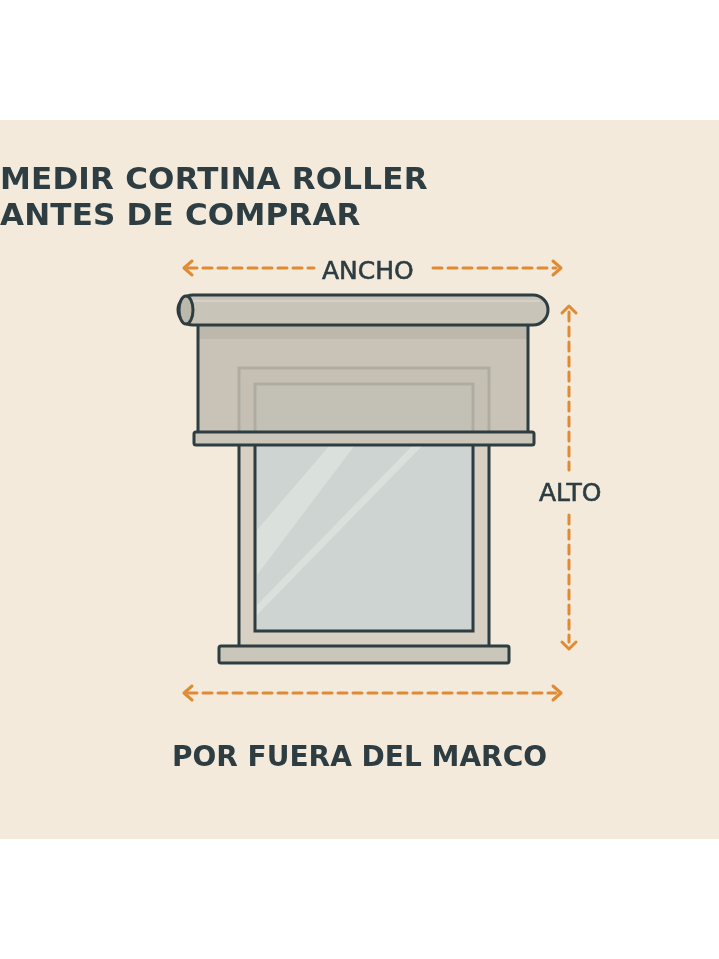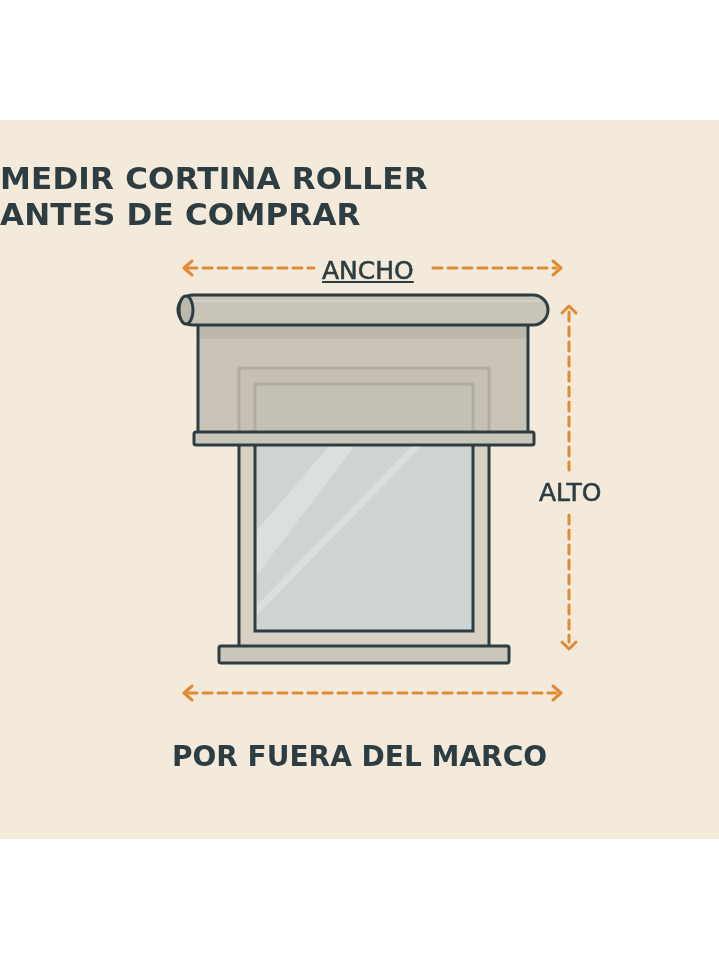--- a/index.html
+++ b/index.html
@@ -41,21 +41,20 @@
       color: #2d3d42;
       font-weight: bold;
       font-size: 24px;
       line-height: 28px;
     }
     .label.ancho {
       left: 322px;
       top: 257px;
       font-size: 25px;
       font-weight: normal;
-      text-decoration: underline;
       -webkit-text-stroke: 0.6px #2d3d42;
     }
     .label.alto {
       left: 539px;
       top: 479px;
       font-size: 25px;
       font-weight: normal;
       text-align: right;
       -webkit-text-stroke: 0.6px #2d3d42;
     }

